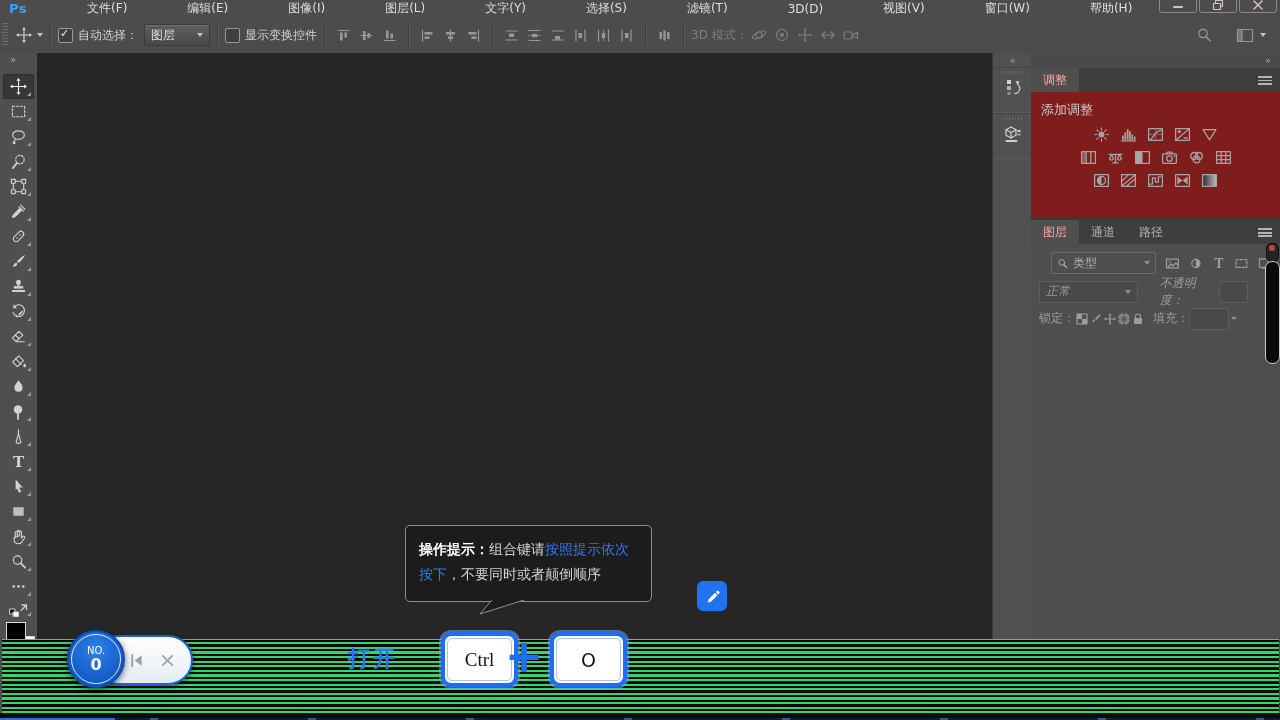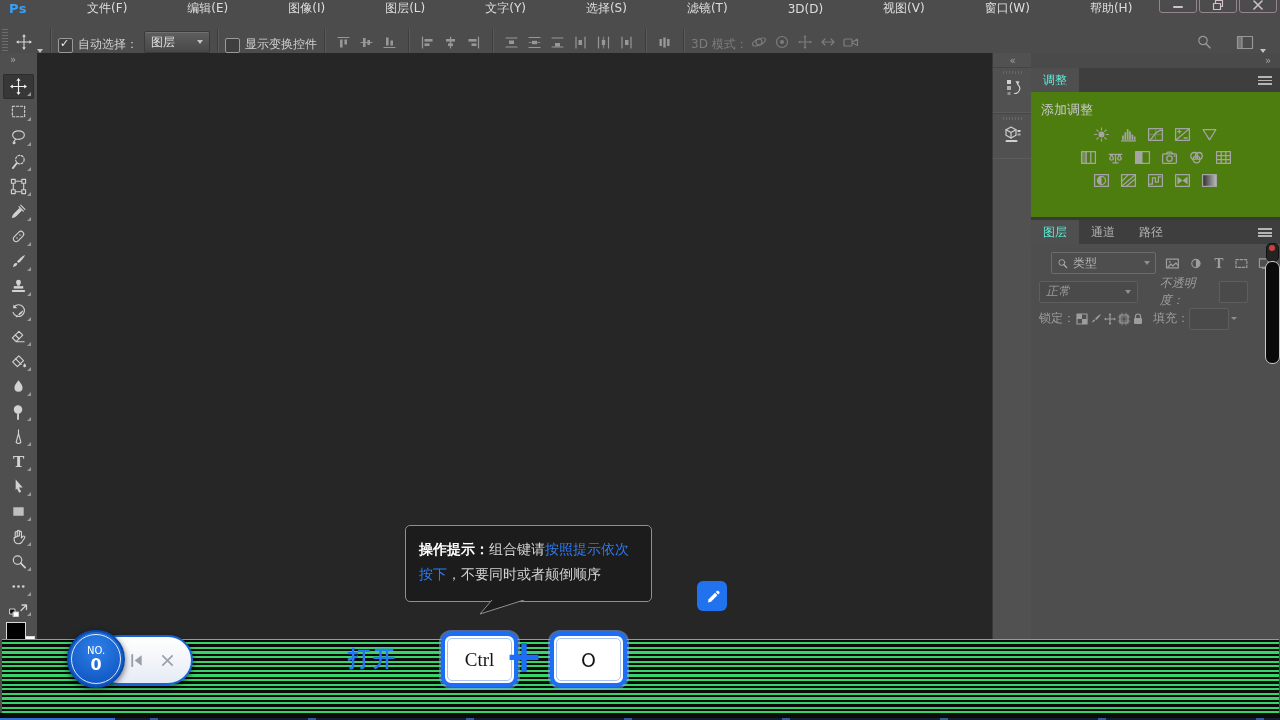--- a/index.html
+++ b/index.html
@@ -12,21 +12,21 @@
   #menubar{position:absolute;left:0;top:0;width:1280px;height:17px;background:#4c4c4c;
            display:flex;align-items:center;font-size:12px;color:#dedede;gap:40px;}
   #ps-logo{color:#3aa0f5;font-weight:bold;font-size:13px;padding:0 10px 0 9px;letter-spacing:.5px;}
   .menu-item{padding:10px 10px;cursor:default;white-space:nowrap;}
   #win-controls{position:absolute;right:3px;top:-4px;display:flex;gap:2px;}
   .win-btn{width:36px;height:15px;border:1px solid #93848f;border-radius:3px;color:#cfc0cc;
            display:flex;align-items:center;justify-content:center;background:#4c4c4c;}
 
   
   #optionsbar{position:absolute;left:0;top:17px;width:1280px;height:36px;background:#4c4c4c;
-              border-bottom:1px solid #383838;display:flex;align-items:flex-end;font-size:12px;color:#cfcfcf;}
+              border-bottom:1px solid #383838;display:flex;align-items:center;font-size:12px;color:#cfcfcf;}
   .grip-v{width:6px;height:24px;margin:0 4px 0 2px;
           background:repeating-linear-gradient(to bottom,#6c6c6c 0 1px,transparent 1px 3px);}
   .sep{width:1px;height:24px;background:#3d3d3d;margin:0 7px;box-shadow:1px 0 0 #5a5a5a;}
   .chk{width:13px;height:13px;border:1px solid #9a9a9a;border-radius:2px;background:#3f3f3f;
        margin-right:5px;position:relative;flex:none;}
   .chk.on::after{content:"✓";position:absolute;left:1px;top:-2px;color:#f0f0f0;font-size:11px;}
   .dd{height:20px;background:linear-gradient(#5e5e5e,#484848);border:1px solid #3a3a3a;
       box-shadow:inset 0 1px 0 #707070;border-radius:2px;display:flex;align-items:center;
       padding:0 6px;gap:8px;color:#e0e0e0;}
   .caret{width:0;height:0;border-left:3.5px solid transparent;border-right:3.5px solid transparent;
@@ -61,24 +61,24 @@
              display:flex;flex-direction:column;align-items:center;color:#d0d0d0;}
   .dock-cell .grip-h{margin:3px 0 4px;}
 
   
   #rightcol{position:absolute;left:1031px;top:53px;width:249px;height:660px;background:#4e4e4e;
             display:flex;flex-direction:column;font-size:12px;color:#c9c9c9;}
   #rc-hdr{height:15px;background:#4a4a4a;display:flex;align-items:center;justify-content:flex-end;
           padding-right:9px;color:#a2a2a2;font-size:10px;}
   .tabrow{height:24px;background:#3e3e3e;display:flex;align-items:stretch;flex:none;}
   .tab{display:flex;align-items:center;padding:0 12px;color:#b2b2b2;}
-  .tab.active{background:#4f4f4f;color:#5eead4;}
+  .tab.active{background:#4f4f4f;color:#fca5a5;}
   .panel-menu{margin-left:auto;align-self:center;padding-right:8px;color:#b5b5b5;}
   .hamb{width:14px;height:9px;background:repeating-linear-gradient(to bottom,currentColor 0 2px,transparent 2px 3.5px);}
-  #adj-body{height:118px;background:#4d7c0f;padding:7px 10px 0;flex:none;}
+  #adj-body{height:118px;background:#7f1d1d;padding:7px 10px 0;flex:none;}
   #adj-title{font-size:13px;color:#c9c9c9;margin:2px 0 6px;}
   .adj-row{display:flex;justify-content:center;gap:10px;margin-top:8px;color:#a5a5a5;}
   .gap{height:3px;background:#393939;flex:none;}
   #lyr-body{flex:1;background:#4e4e4e;display:flex;flex-direction:column;min-height:0;}
   .lyr-row{display:flex;align-items:center;padding:0 8px;color:#9d9d9d;flex:none;}
   #filter-row{height:30px;gap:9px;padding-top:4px;}
   #filter-box{width:94px;height:20px;border:1px solid #6c6c6c;border-radius:2px;display:flex;
               align-items:center;padding:0 5px;gap:5px;color:#b3b3b3;margin-left:12px;}
   #blend-row{height:27px;gap:16px;font-style:italic;}
   #lock-row{height:27px;}

